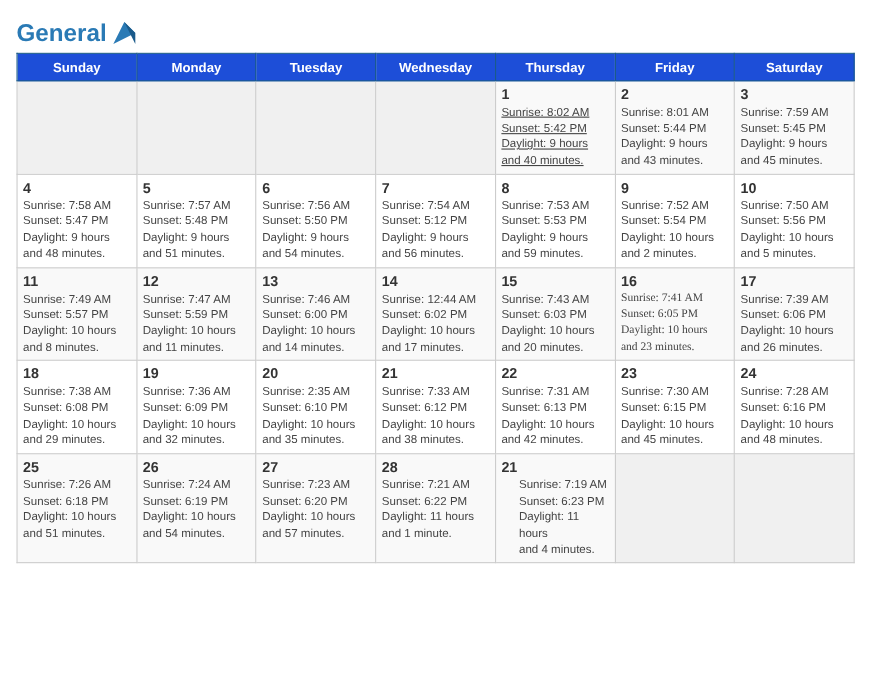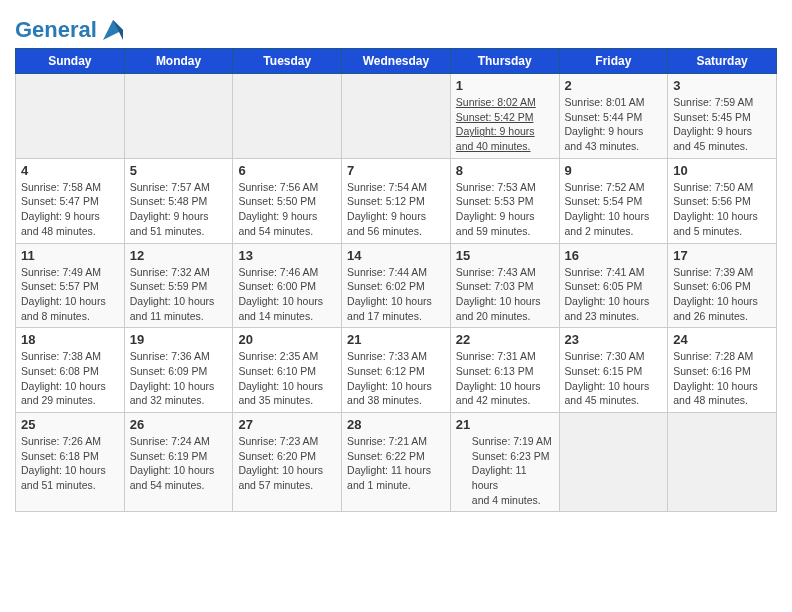--- a/index.html
+++ b/index.html
@@ -203,49 +203,49 @@
       <tr>
         <td>
           <span class="day-number">11</span>
           <div class="day-info" style="white-space: pre-line;">Sunrise: 7:49 AM
 Sunset: 5:57 PM
 Daylight: 10 hours
 and 8 minutes.</div>
         </td>
         <td>
           <span class="day-number">12</span>
-          <div class="day-info" style="white-space: pre-line;">Sunrise: 7:32 AM
+          <div class="day-info" style="white-space: pre-line;">Sunrise: 7:47 AM
 Sunset: 5:59 PM
 Daylight: 10 hours
 and 11 minutes.</div>
         </td>
         <td>
           <span class="day-number">13</span>
           <div class="day-info" style="white-space: pre-line;">Sunrise: 7:46 AM
 Sunset: 6:00 PM
 Daylight: 10 hours
 and 14 minutes.</div>
         </td>
         <td>
           <span class="day-number">14</span>
-          <div class="day-info" style="white-space: pre-line;">Sunrise: 7:44 AM
+          <div class="day-info" style="white-space: pre-line;">Sunrise: 12:44 AM
 Sunset: 6:02 PM
 Daylight: 10 hours
 and 17 minutes.</div>
         </td>
         <td>
           <span class="day-number">15</span>
           <div class="day-info" style="white-space: pre-line;">Sunrise: 7:43 AM
-Sunset: 7:03 PM
+Sunset: 6:03 PM
 Daylight: 10 hours
 and 20 minutes.</div>
         </td>
         <td>
           <span class="day-number">16</span>
-          <div class="day-info" style="white-space: pre-line;">Sunrise: 7:41 AM
+          <div class="day-info" style="white-space: pre-line; font-family: Liberation Serif, serif;">Sunrise: 7:41 AM
 Sunset: 6:05 PM
 Daylight: 10 hours
 and 23 minutes.</div>
         </td>
         <td>
           <span class="day-number">17</span>
           <div class="day-info" style="white-space: pre-line;">Sunrise: 7:39 AM
 Sunset: 6:06 PM
 Daylight: 10 hours
 and 26 minutes.</div>

